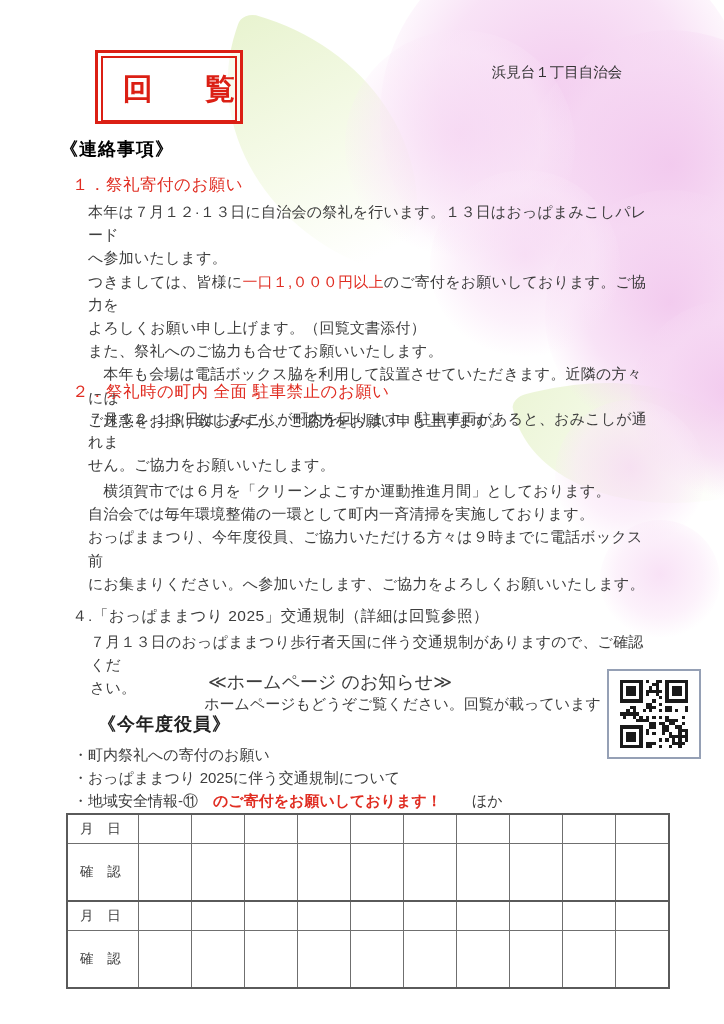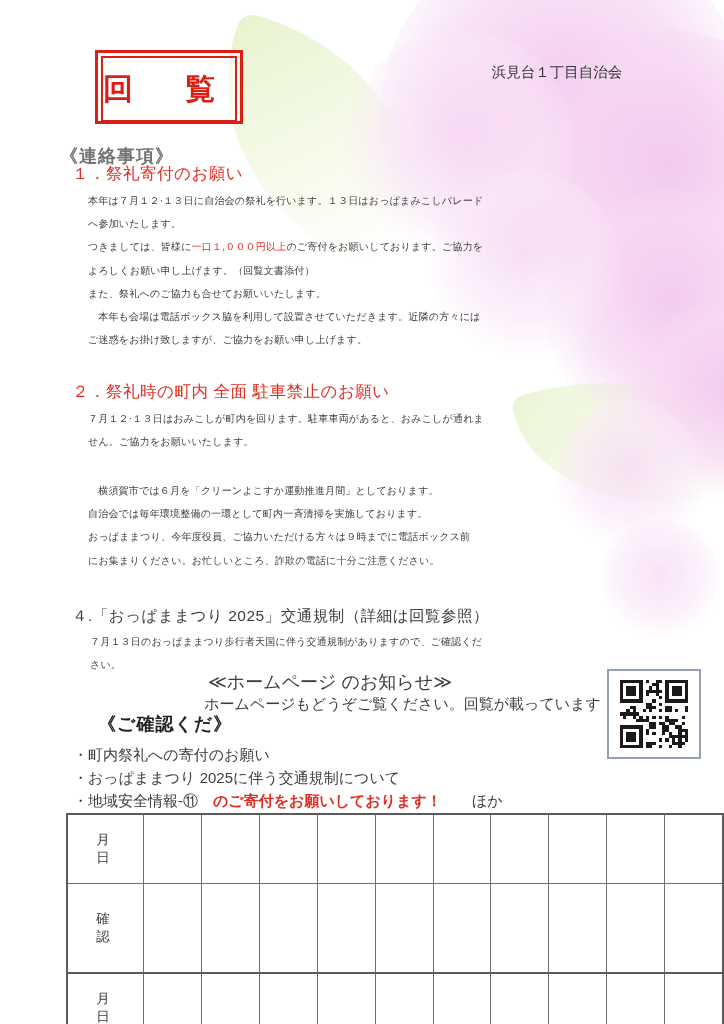--- a/index.html
+++ b/index.html
@@ -25,51 +25,51 @@
       rgba(246,216,243,0.75) 0%,
       rgba(250,231,248,0.55) 48%,
       rgba(255,255,255,0) 72%);}
   .leaf{position:absolute;
     background:linear-gradient(135deg, rgba(228,241,199,0.85) 0%, rgba(240,248,219,0.55) 55%, rgba(255,255,255,0) 90%);
     border-radius:8% 100% 12% 100%;}
   
   .stamp{position:absolute;left:95px;top:50px;width:136px;height:62px;
     border:3px solid var(--stamp-red);padding:3px;background:rgba(255,255,255,0.6);}
   .stamp-inner{height:100%;border:2px solid var(--stamp-red);
-    display:flex;align-items:center;justify-content:flex-start;}
+    display:flex;align-items:center;justify-content:flex-end;}
   .stamp-text{color:var(--stamp-red);font-weight:bold;font-size:30px;
     letter-spacing:22px;margin-right:-22px;line-height:1;}
   
   .date-block{position:absolute;left:468px;top:61px;width:178px;text-align:center;
     font-size:14.5px;line-height:22px;color:#333;}
   
-  .big-heading{position:absolute;font-size:18px;font-weight:bold;color:#737373;letter-spacing:1px;margin-top:7px;}
+  .big-heading{position:absolute;font-size:18px;font-weight:bold;color:#000000;letter-spacing:1px;}
   
   .section{position:absolute;left:72px;width:600px;}
   .sec-title{font-size:16.5px;line-height:24px;letter-spacing:0.5px;}
   .sec-title.red{color:var(--accent-red);}
   .sec-title.black{font-size:15.5px;color:var(--text-color);}
-  .sec-body{font-size:10px;line-height:23.2px;margin:4px 16px 0 16px;letter-spacing:0.2px;}
+  .sec-body{font-size:15px;line-height:23.2px;margin:4px 16px 0 16px;letter-spacing:0.2px;}
   .red-inline{color:var(--accent-red);}
   .bold-red{color:var(--accent-red);font-weight:bold;}
   
   .hp1{position:absolute;left:120px;top:671px;width:420px;text-align:center;
     font-size:18px;line-height:22px;}
   .hp2{position:absolute;left:95px;top:693px;width:615px;text-align:center;
     font-size:15px;line-height:22px;}
   
   .docs-heading{position:absolute;left:98px;top:712px;font-size:18px;font-weight:bold;color:#222;letter-spacing:1px;}
   .docs-list{position:absolute;left:73px;top:744px;font-size:15px;line-height:22.8px;}
   
   .qr-box{position:absolute;left:607px;top:669px;width:90px;height:86px;
     border:2px solid #95a0b5;background:#fff;display:flex;align-items:center;justify-content:center;}
   
   .check-table{position:absolute;left:66px;top:813px;border-collapse:collapse;
     background:rgba(255,255,255,0.85);}
-  .check-table td{border:1px solid #6f6f6f;padding:16px;}
+  .check-table td{border:1px solid #6f6f6f;padding:0;}
   .check-table{border:2px solid #5a5a5a;}
   .check-table td.label{width:70px;text-align:center;font-size:13.5px;
     letter-spacing:5px;color:#3a3a3a;}
   .check-table td.cell{width:52px;}
   .check-table tr.r-date td{height:28px;}
   .check-table tr.r-conf td{height:56px;}
   .check-table tr.group-sep td{border-top:2px solid #5a5a5a;}
 </style>
 </head>
 <body>
@@ -94,21 +94,21 @@
       <span class="stamp-text">回 覧</span>
     </div>
   </div>
 
   <div class="date-block">
     <div>浜見台１丁目自治会</div>
   </div>
 
   <div class="big-heading" style="left:60px;top:137px;">《連絡事項》</div>
 
-  <div class="section" style="top:161px;">
+  <div class="section" style="top:172px;">
     <div class="sec-title red">１．祭礼寄付のお願い</div>
     <div class="sec-body">
       <div>本年は７月１２·１３日に自治会の祭礼を行います。１３日はおっぱまみこしパレード</div>
       <div>へ参加いたします。</div>
       <div><span>つきましては、皆様に</span><span class="red-inline">一口１,０００円以上</span><span>のご寄付をお願いしております。ご協力を</span></div>
       <div>よろしくお願い申し上げます。（回覧文書添付）</div>
       <div>また、祭礼へのご協力も合せてお願いいたします。</div>
       <div>　本年も会場は電話ボックス脇を利用して設置させていただきます。近隣の方々には</div>
       <div>ご迷惑をお掛け致しますが、ご協力をお願い申し上げます。</div>
     </div>
@@ -120,21 +120,21 @@
       <div>７月１２·１３日はおみこしが町内を回ります。駐車車両があると、おみこしが通れま</div>
       <div>せん。ご協力をお願いいたします。</div>
     </div>
   </div>
 
   <div class="section" style="top:475px;">
     <div class="sec-body">
       <div>　横須賀市では６月を「クリーンよこすか運動推進月間」としております。</div>
       <div>自治会では毎年環境整備の一環として町内一斉清掃を実施しております。</div>
       <div> おっぱままつり、今年度役員、ご協力いただける方々は９時までに電話ボックス前</div>
-      <div>にお集まりください。お忙しいところ、詐欺の電話に十分ご注意ください。</div>
+      <div>にお集まりください。へ参加いたします、ご協力をよろしくお願いいたします。</div>
     </div>
   </div>
 
   <div class="section" style="top:604px;">
     <div class="sec-title black">４.「おっぱままつり 2025」交通規制（詳細は回覧参照）</div>
     <div class="sec-body" style="margin-left:18px;margin-top:2px;">
       <div>７月１３日のおっぱままつり歩行者天国に伴う交通規制がありますので、ご確認くだ</div>
       <div>さい。</div>
     </div>
   </div>
@@ -256,21 +256,21 @@
         <rect x="18" y="19" width="1" height="1" fill="#1a1a1a"></rect>
         <rect x="19" y="19" width="1" height="1" fill="#1a1a1a"></rect>
         <rect x="8" y="20" width="1" height="1" fill="#1a1a1a"></rect>
         <rect x="9" y="20" width="1" height="1" fill="#1a1a1a"></rect>
         <rect x="12" y="20" width="1" height="1" fill="#1a1a1a"></rect>
         <rect x="15" y="20" width="1" height="1" fill="#1a1a1a"></rect>
         <rect x="18" y="20" width="1" height="1" fill="#1a1a1a"></rect>
       </svg>
   </div>
 
-  <div class="docs-heading">《ご確認くだ》</div>
+  <div class="docs-heading">《今年度役員》</div>
   <div class="docs-list">
     <div>・町内祭礼への寄付のお願い</div>
     <div>・おっぱままつり 2025に伴う交通規制について</div>
     <div><span>・地域安全情報-⑪　</span><span class="bold-red">のご寄付をお願いしております！</span><span>　　ほか</span></div>
   </div>
 
   <table class="check-table">
     <tbody>
       <tr class="r-date">
         <td class="label">月 日</td>

